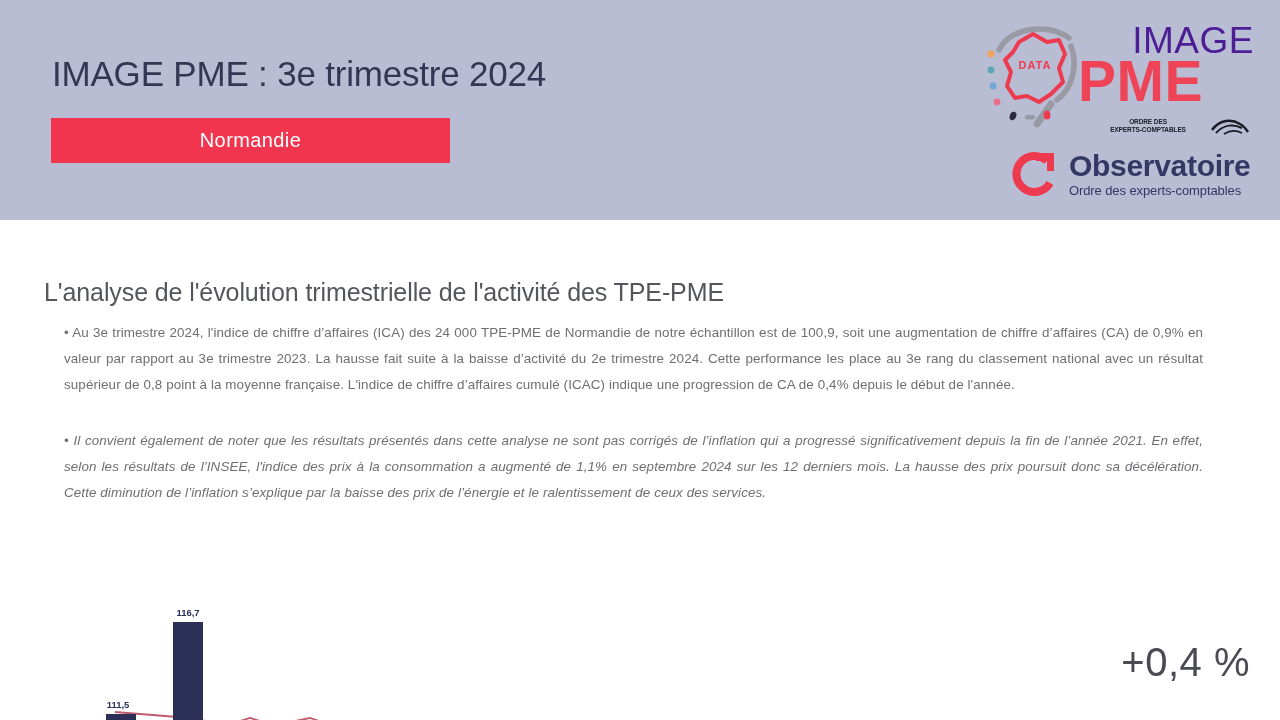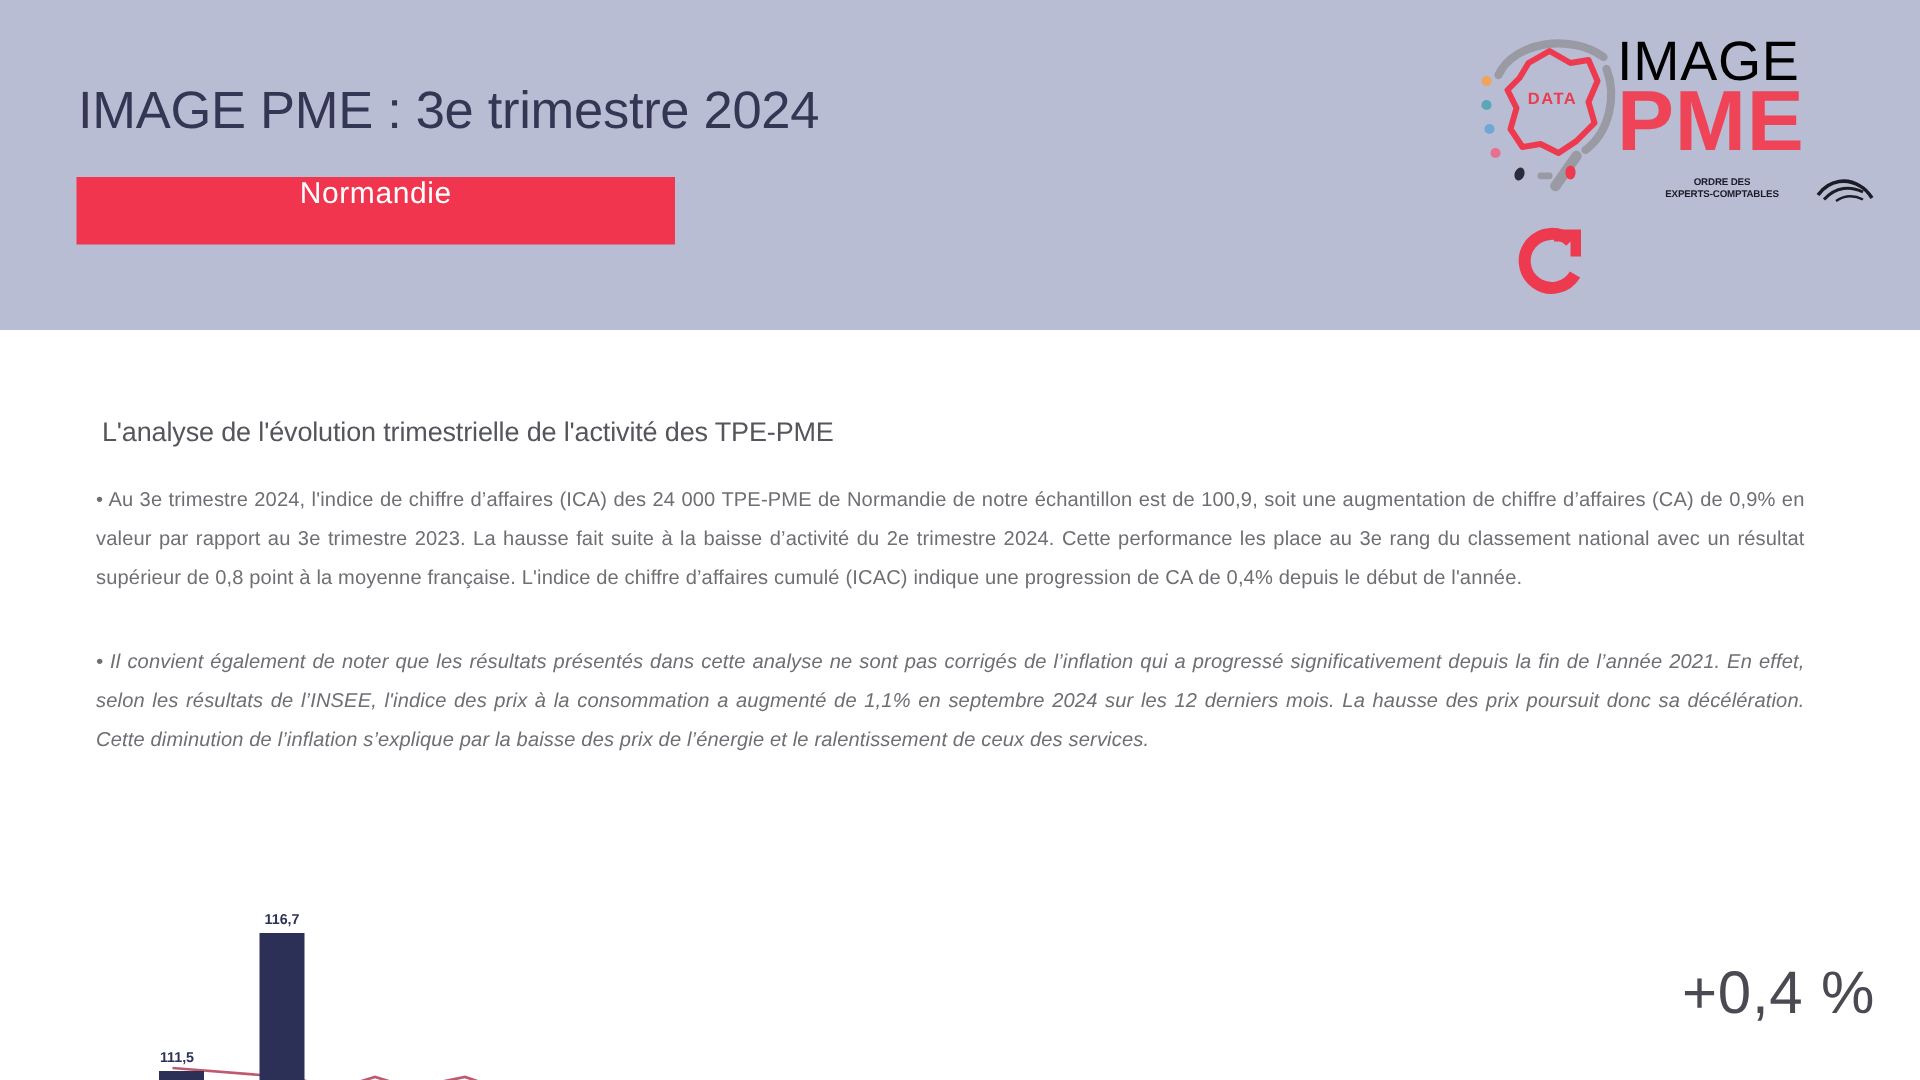--- a/index.html
+++ b/index.html
@@ -36,21 +36,21 @@
   }
 
   #region-badge {
     position: absolute;
     left: 51px;
     top: 118px;
     width: 399px;
     height: 45px;
     background: #f2354f;
     display: flex;
-    align-items: flex-start;
+    align-items: center;
     justify-content: center;
   }
   #region-badge-label {
     color: #ffffff;
     font-size: 20px;
     font-weight: 400;
     letter-spacing: 0.4px;
   }
 
   
@@ -76,23 +76,24 @@
   }
   #imagepme-wordmark {
     position: absolute;
     left: 93px;
     top: 8px;
     width: 176px;
   }
   #imagepme-word-image {
     font-size: 37px;
     line-height: 38px;
-    color: #000000;
+    color: #4c1d95;
     letter-spacing: 0.5px;
     font-weight: 400;
+    text-align: right;
   }
   #imagepme-word-pme {
     font-size: 57px;
     line-height: 47px;
     color: #ef4457;
     letter-spacing: 0.5px;
     font-weight: 700;
     margin-top: -2px;
   }
   #oec-endorsement {
@@ -149,23 +150,23 @@
 
   
   #analysis-section {
     position: absolute;
     left: 0;
     top: 220px;
     width: 1280px;
   }
   #analysis-heading {
     position: absolute;
-    left: 68px;
+    left: 44px;
     top: 58px;
-    font-size: 18px;
+    font-size: 25px;
     color: #55565c;
     font-weight: 400;
     letter-spacing: -0.1px;
     white-space: nowrap;
   }
   #analysis-paragraphs {
     position: absolute;
     left: 64px;
     top: 100px;
     width: 1155px;
@@ -267,20 +268,24 @@
           <path d="M14 17 C20 13 26 13 32 16" fill="none" stroke="#1c1c26" stroke-width="1.6"></path>
         </svg>
       </div>
     </div>
 
     <div id="observatoire-logo">
       <svg id="observatoire-mark" viewBox="0 0 52 52">
         <path d="M38 13 A18 18 0 1 0 41 35" fill="none" stroke="#ee3a4f" stroke-width="8" stroke-linecap="butt"></path>
         <path d="M27 5 L45 5 L45 23 L38 23 L38 13 L27 13 Z" fill="#ee3a4f"></path>
       </svg>
+      <div id="observatoire-text">
+        <div id="observatoire-name">Observatoire</div>
+        <div id="observatoire-sub">Ordre des experts-comptables</div>
+      </div>
     </div>
 
   </div>
 </div>
 
 <div id="analysis-section">
   <div id="analysis-heading">L'analyse de l'évolution trimestrielle de l'activité des TPE-PME</div>
   <div id="analysis-paragraphs">
     <p class="analysis-paragraph">• Au 3e trimestre 2024, l'indice de chiffre d’affaires (ICA) des 24 000 TPE-PME de Normandie de notre échantillon est de 100,9, soit une augmentation de chiffre d’affaires (CA) de 0,9% en valeur par rapport au 3e trimestre 2023. La hausse fait suite à la baisse d’activité du 2e trimestre 2024. Cette performance les place au 3e rang du classement national avec un résultat supérieur de 0,8 point à la moyenne française. L'indice de chiffre d’affaires cumulé (ICAC) indique une progression de CA de 0,4% depuis le début de l'année.</p>
     <p class="analysis-paragraph">• Il convient également de noter que les résultats présentés dans cette analyse ne sont pas corrigés de l’inflation qui a progressé significativement depuis la fin de l’année 2021. En effet, selon les résultats de l’INSEE, l'indice des prix à la consommation a augmenté de 1,1% en septembre 2024 sur les 12 derniers mois. La hausse des prix poursuit donc sa décélération. Cette diminution de l’inflation s’explique par la baisse des prix de l’énergie et le ralentissement de ceux des services.</p>

